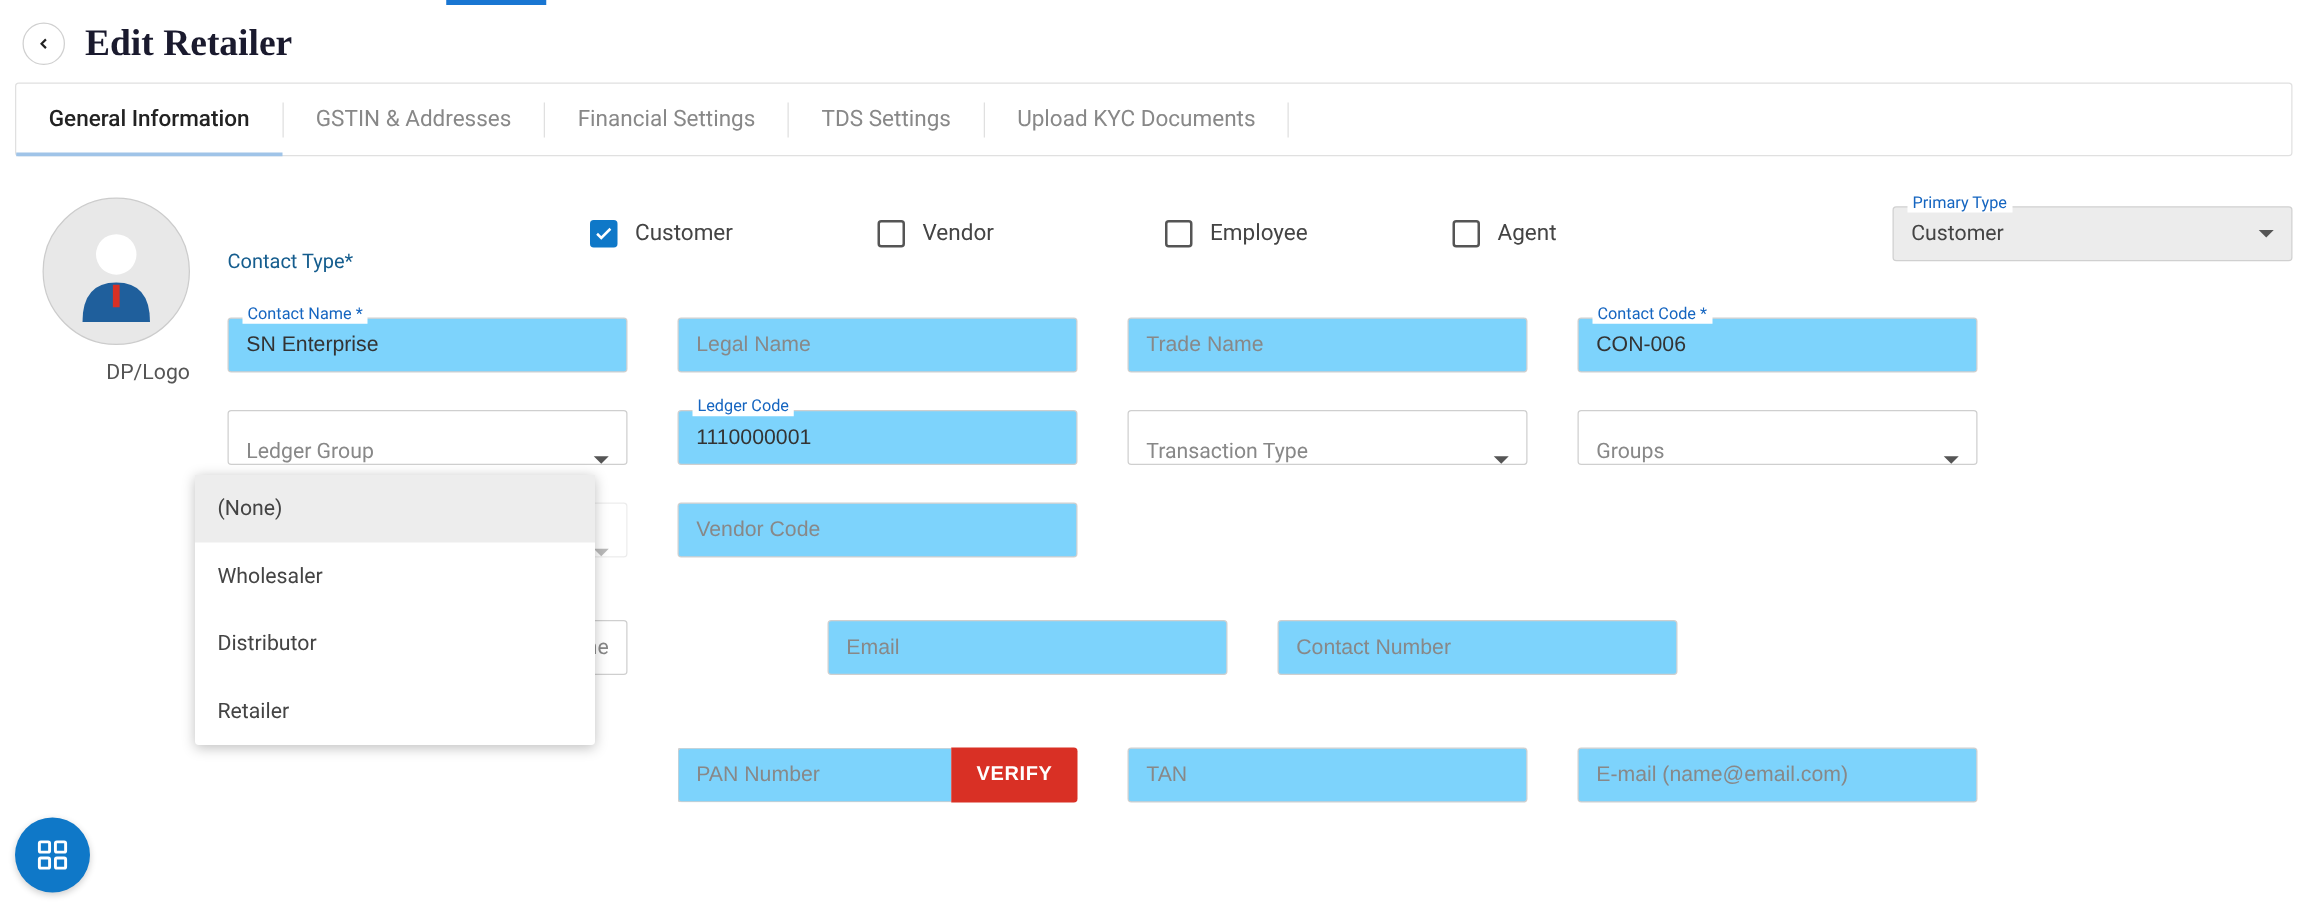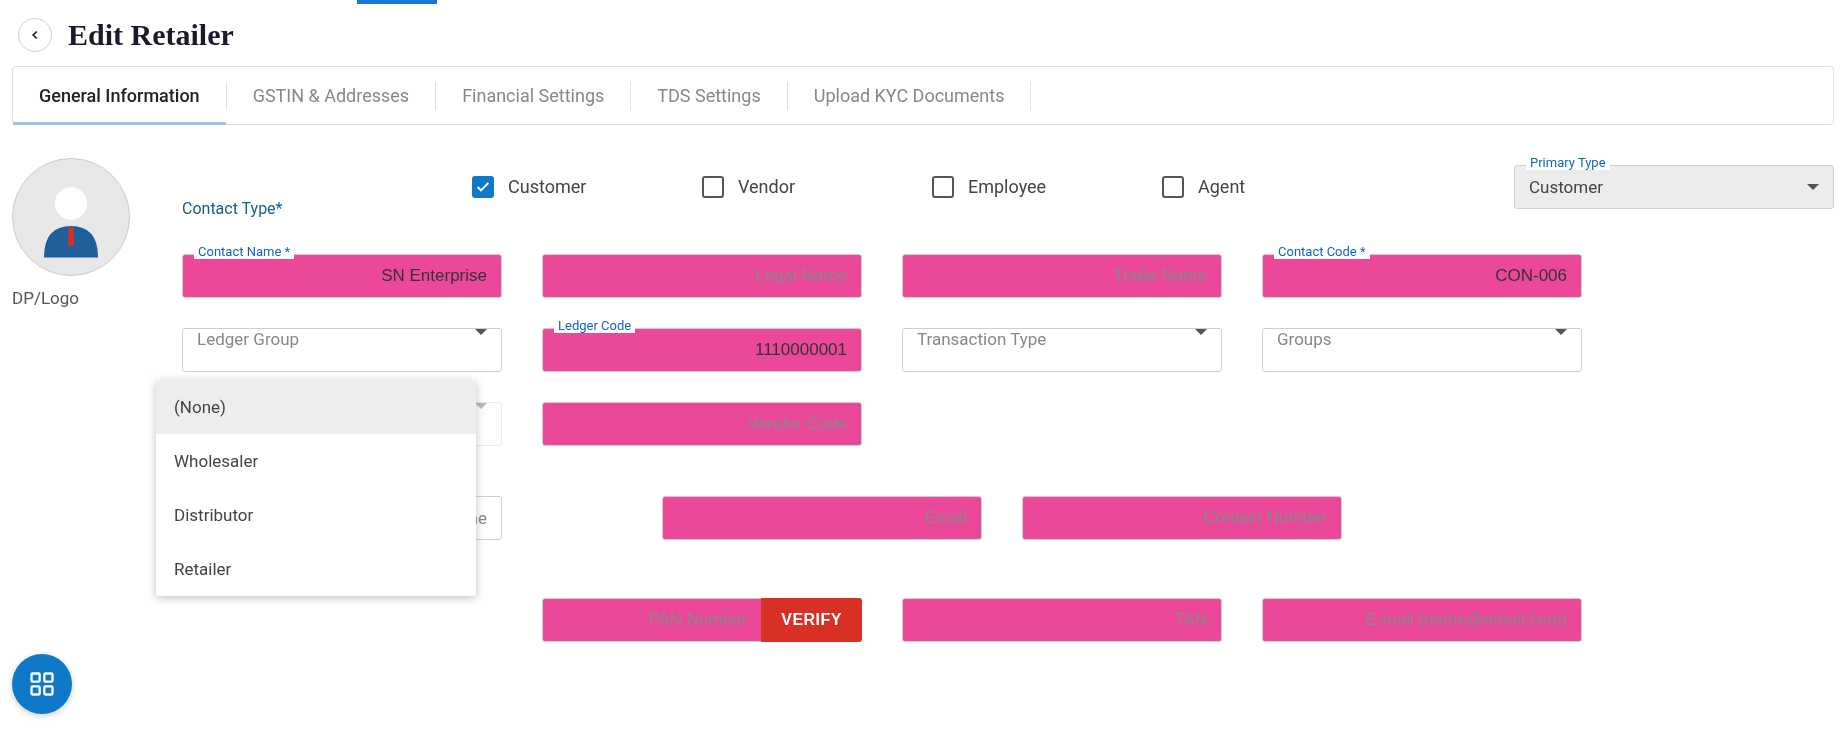--- a/index.html
+++ b/index.html
@@ -113,21 +113,21 @@
     }
     .form-body {
       padding: 30px 12px 0 12px;
       display: flex;
       gap: 30px;
     }
     .avatar-col {
       flex: 0 0 140px;
       display: flex;
       flex-direction: column;
-      align-items: flex-start;
+      align-items: flex-end;
       gap: 12px;
       padding-top: 3px;
     }
     .avatar-circle {
       width: 118px;
       height: 118px;
       border: 1px solid #ccc;
       border-radius: 50%;
       background: #e8e8e8;
       display: flex;
@@ -217,37 +217,36 @@
       position: relative;
     }
     .field-input {
       width: 100%;
       height: 44px;
       border: 1px solid #cfcfcf;
       border-radius: 3px;
       padding: 0 14px;
       font-size: 17px;
       color: #333;
-      background: #ec4899;
-      text-align: right;
+      background: #7dd3fc;
     }
     .field-input::placeholder {
       color: #888;
     }
     .field-select {
       width: 100%;
       height: 44px;
       border: 1px solid #cfcfcf;
       border-radius: 3px;
       padding: 0 14px;
       font-size: 17px;
       color: #888;
       background: #fff;
       display: flex;
-      align-items: flex-start;
+      align-items: flex-end;
       justify-content: space-between;
       cursor: pointer;
     }
     .caret {
       width: 0; height: 0;
       border-left: 6px solid transparent;
       border-right: 6px solid transparent;
       border-top: 6px solid #555;
     }
     .lower-grid {

